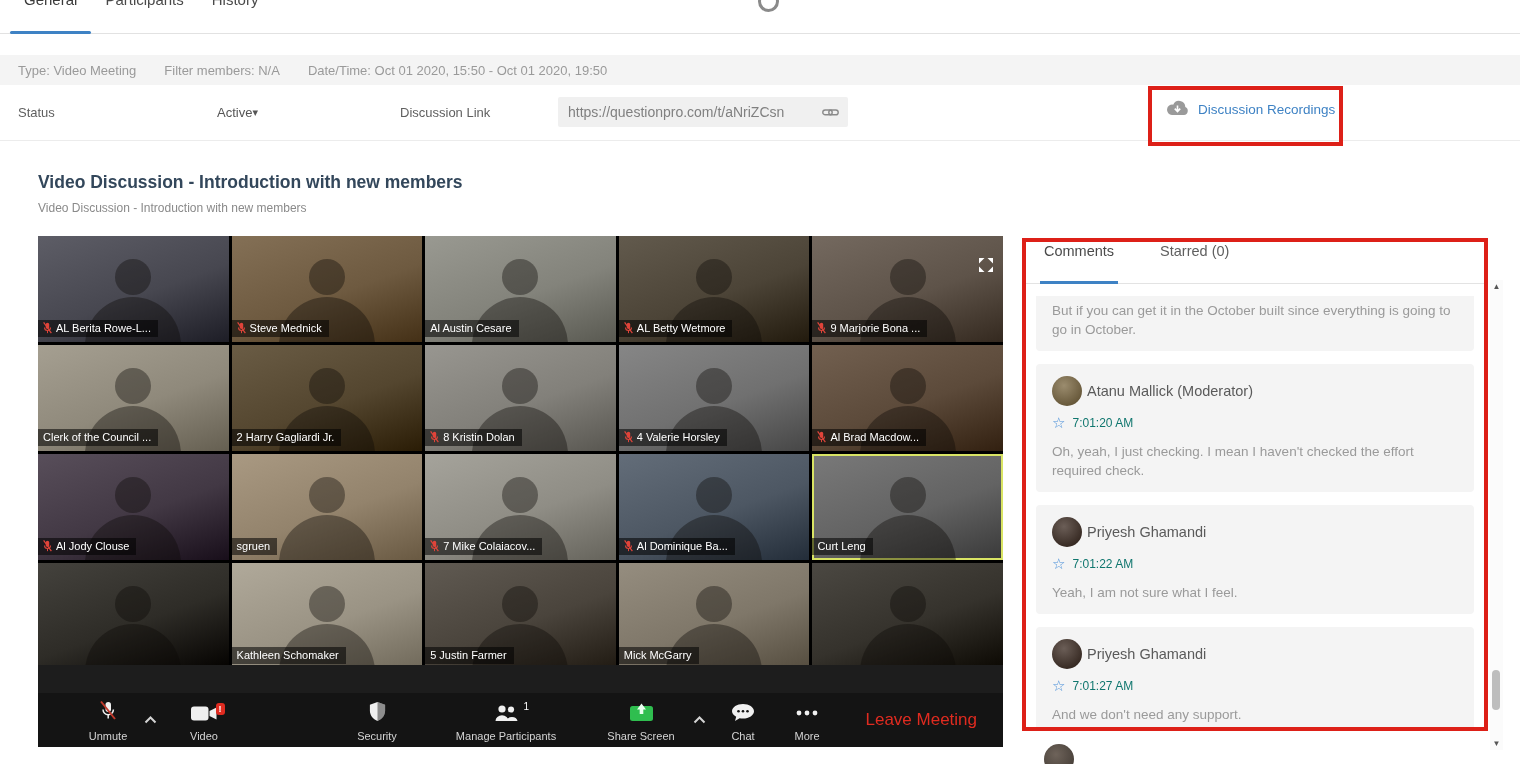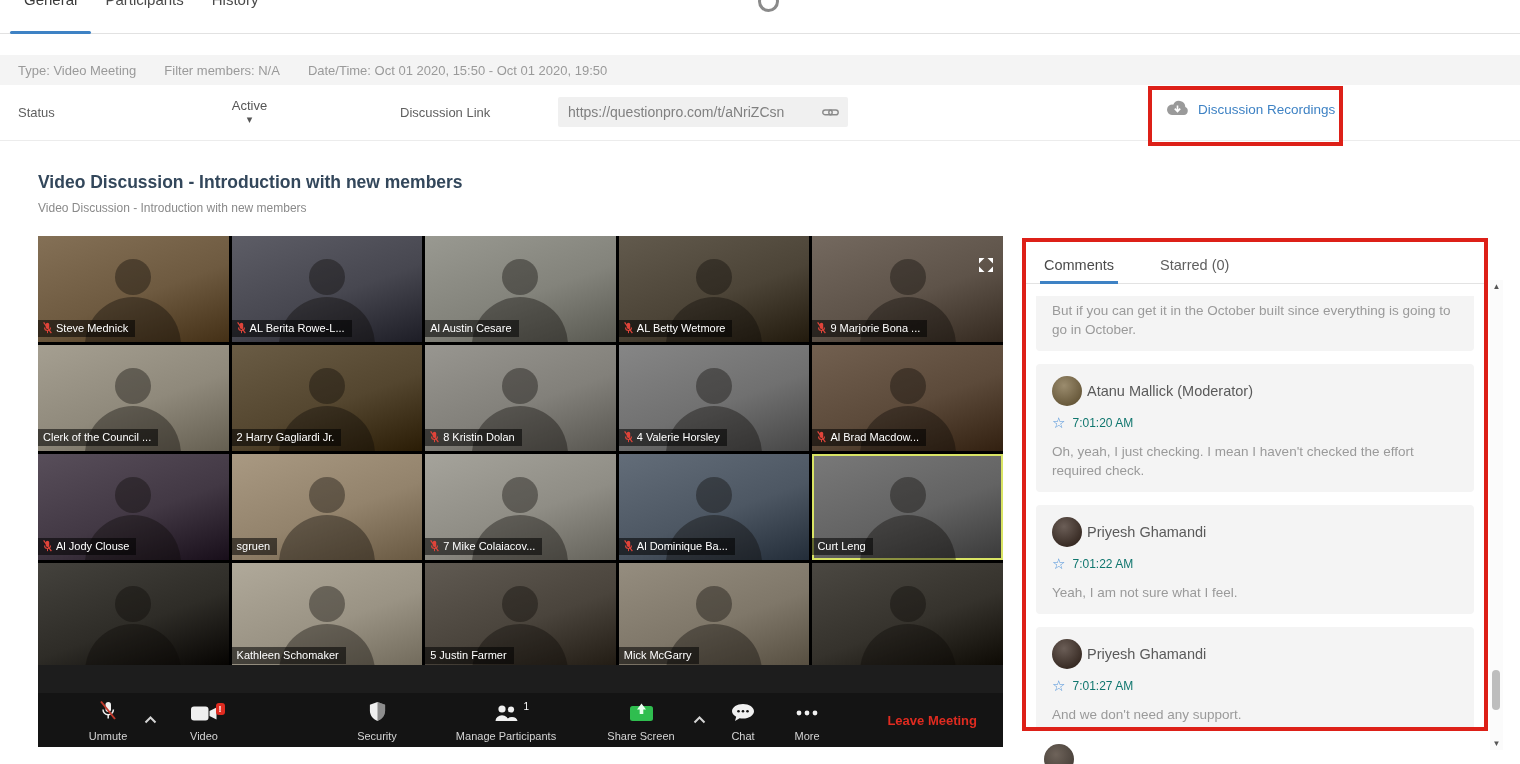--- a/index.html
+++ b/index.html
@@ -11,21 +11,21 @@
   .topbar{left:0;top:0;width:1520px;height:34px;border-bottom:1px solid #e2e2e2;display:flex;align-items:flex-end;padding-left:10px;box-sizing:border-box;}
   .tab{font-size:15px;color:#4a4a4a;padding:8px 14px 25px 14px;cursor:pointer;position:relative;}
   .tab.active{color:#3a3a3a;}
   .tab.active::after{content:"";position:absolute;left:0;right:0;bottom:-1px;height:3px;background:#3e82c4;border-radius:2px;}
   .partial-circle{left:758px;top:-9px;width:15px;height:15px;border:3px solid #8a8a8a;border-radius:50%;background:#fff;}
 
   
   .metabar{left:0;top:55px;width:1520px;height:30px;background:#f4f4f4;display:flex;align-items:center;padding-left:18px;box-sizing:border-box;}
   .metabar span{font-size:13px;color:#9a9a9a;margin-right:28px;}
   .status-label{left:18px;top:105px;font-size:13px;color:#5f5f5f;}
-  .status-dropdown{left:112px;top:98px;width:275px;height:28px;display:flex;align-items:center;justify-content:flex-start;cursor:pointer;flex-direction:column;}
+  .status-dropdown{left:100px;top:98px;width:275px;height:28px;display:flex;align-items:center;justify-content:center;cursor:pointer;}
   .status-value{font-size:13px;color:#555;}
   .caret-down{font-size:11px;color:#555;}
   .link-label{left:400px;top:105px;font-size:13px;color:#5f5f5f;}
   .link-input-wrap{left:558px;top:97px;width:290px;height:30px;background:#f0f0f0;border-radius:2px;display:flex;align-items:center;}
   .link-input{flex:1;border:none;background:transparent;outline:none;font-size:14px;color:#808080;padding:0 6px 0 10px;font-family:"Liberation Sans",sans-serif;}
   .link-icon{margin-right:9px;display:flex;cursor:pointer;}
   .recordings-btn{left:1166px;top:100px;display:flex;align-items:center;gap:9px;cursor:pointer;}
   .recordings-btn span{font-size:13.5px;color:#3e82c4;}
   .hr1{left:0;top:140px;width:1520px;height:1px;background:#ececec;}
 
@@ -45,27 +45,27 @@
   .tile-label{position:absolute;left:0;bottom:5px;max-width:92%;display:flex;align-items:center;gap:4px;
               background:rgba(0,0,0,.55);color:#fff;font-size:11px;padding:2px 7px 3px 5px;white-space:nowrap;overflow:hidden;}
   .mic-muted{display:flex;flex-shrink:0;}
   .letterbox{position:absolute;left:0;top:429px;width:965px;height:28px;background:#1d1d1d;}
   .zoom-toolbar{position:absolute;left:0;top:457px;width:965px;height:54px;background:#141414;display:flex;align-items:center;box-sizing:border-box;padding-left:22px;}
   .tb-item{display:flex;flex-direction:column;align-items:center;justify-content:flex-end;gap:4px;cursor:pointer;position:relative;height:44px;}
   .tb-item .tb-label{font-size:11px;color:#d4d4d4;white-space:nowrap;}
   .tb-caret{display:flex;align-items:center;height:44px;cursor:pointer;}
   .badge-red{position:absolute;top:-2px;right:-7px;background:#e02b20;color:#fff;font-size:9px;font-weight:bold;border-radius:3px;padding:1px 3px;line-height:10px;}
   .count-sup{position:absolute;top:-3px;right:-9px;color:#fff;font-size:10px;}
-  .leave-btn{margin-left:auto;margin-right:26px;color:#e02b20;font-size:13px;font-weight:bold;cursor:pointer;}
+  .leave-btn{margin-left:auto;margin-right:26px;color:#e02b20;font-size:17px;font-weight:normal;cursor:pointer;}
   .fullscreen-icon{position:absolute;right:10px;top:22px;cursor:pointer;}
 
   
   .comments-panel{left:1026px;top:242px;width:458px;height:485px;background:#fff;overflow:hidden;}
   .cp-tabs{height:42px;border-bottom:1px solid #e3e3e3;display:flex;align-items:flex-end;padding-left:14px;gap:38px;box-sizing:border-box;}
-  .cp-tab{font-size:14.5px;color:#5f5f5f;padding:8px 4px 10px 4px;cursor:pointer;position:relative;}
+  .cp-tab{font-size:14.5px;color:#5f5f5f;padding:8px 4px 24px 4px;cursor:pointer;position:relative;}
   .cp-tab.active{color:#4a4a4a;}
   .cp-tab.active::after{content:"";position:absolute;left:0;right:0;bottom:-1px;height:3px;background:#3e82c4;}
   .cp-list{padding:0 10px;height:443px;overflow:hidden;}
   .comment-card{background:#f4f4f4;border-radius:4px;padding:12px 16px;margin-top:13px;}
   .comment-card.partial{margin-top:12px;border-radius:0 0 4px 4px;padding-top:5px;}
   .cc-header{display:flex;align-items:center;gap:5px;margin-bottom:10px;}
   .cc-avatar{width:30px;height:30px;border-radius:50%;flex-shrink:0;}
   .cc-name{font-size:14.5px;color:#5a5a5a;}
   .cc-meta{display:flex;align-items:center;gap:7px;margin-bottom:12px;}
   .cc-star{font-size:15px;color:#4a90d9;line-height:14px;cursor:pointer;}
@@ -125,46 +125,46 @@
   </span>
   <span>Discussion Recordings</span>
 </div>
 <div class="abs hr1"></div>
 
 <div class="abs page-title">Video Discussion - Introduction with new members</div>
 <div class="abs page-subtitle">Video Discussion - Introduction with new members</div>
 
 <div class="abs video-panel">
   <div class="video-grid" id="video-grid">
+      <div class="tile" style="background: linear-gradient(160deg, rgb(93, 93, 102) 0%, rgb(71, 71, 80) 55%, rgb(29, 29, 38) 100%);">
+        <div class="silhouette"></div>
+        <div class="tile-label">
+          <span class="mic-muted">
+            <svg width="9" height="12" viewBox="0 0 10 14">
+              <rect x="3" y="1" width="4" height="7" rx="2" fill="#e0443a"></rect>
+              <path d="M1.5 6.5a3.5 3.5 0 0 0 7 0" fill="none" stroke="#e0443a" stroke-width="1.2"></path>
+              <line x1="5" y1="10.5" x2="5" y2="13" stroke="#e0443a" stroke-width="1.2"></line>
+              <line x1="0.5" y1="0.5" x2="9.5" y2="13" stroke="#e0443a" stroke-width="1.4"></line>
+            </svg>
+          </span>
+          <span>AL Berita Rowe-L...</span>
+        </div>
+      </div>
       <div class="tile" style="background: linear-gradient(160deg, rgb(132, 112, 86) 0%, rgb(110, 90, 64) 55%, rgb(68, 48, 22) 100%);">
         <div class="silhouette"></div>
         <div class="tile-label">
           <span class="mic-muted">
             <svg width="9" height="12" viewBox="0 0 10 14">
               <rect x="3" y="1" width="4" height="7" rx="2" fill="#e0443a"></rect>
               <path d="M1.5 6.5a3.5 3.5 0 0 0 7 0" fill="none" stroke="#e0443a" stroke-width="1.2"></path>
               <line x1="5" y1="10.5" x2="5" y2="13" stroke="#e0443a" stroke-width="1.2"></line>
               <line x1="0.5" y1="0.5" x2="9.5" y2="13" stroke="#e0443a" stroke-width="1.4"></line>
             </svg>
           </span>
           <span>Steve Mednick</span>
-        </div>
-      </div>
-      <div class="tile" style="background: linear-gradient(160deg, rgb(93, 93, 102) 0%, rgb(71, 71, 80) 55%, rgb(29, 29, 38) 100%);">
-        <div class="silhouette"></div>
-        <div class="tile-label">
-          <span class="mic-muted">
-            <svg width="9" height="12" viewBox="0 0 10 14">
-              <rect x="3" y="1" width="4" height="7" rx="2" fill="#e0443a"></rect>
-              <path d="M1.5 6.5a3.5 3.5 0 0 0 7 0" fill="none" stroke="#e0443a" stroke-width="1.2"></path>
-              <line x1="5" y1="10.5" x2="5" y2="13" stroke="#e0443a" stroke-width="1.2"></line>
-              <line x1="0.5" y1="0.5" x2="9.5" y2="13" stroke="#e0443a" stroke-width="1.4"></line>
-            </svg>
-          </span>
-          <span>AL Berita Rowe-L...</span>
         </div>
       </div>
       <div class="tile" style="background: linear-gradient(160deg, rgb(153, 153, 145) 0%, rgb(131, 131, 123) 55%, rgb(89, 89, 81) 100%);">
         <div class="silhouette"></div>
         <div class="tile-label">
           <span>Al Austin Cesare</span>
         </div>
       </div>
       <div class="tile" style="background: linear-gradient(160deg, rgb(98, 90, 77) 0%, rgb(76, 68, 55) 55%, rgb(34, 26, 13) 100%);">
         <div class="silhouette"></div>

